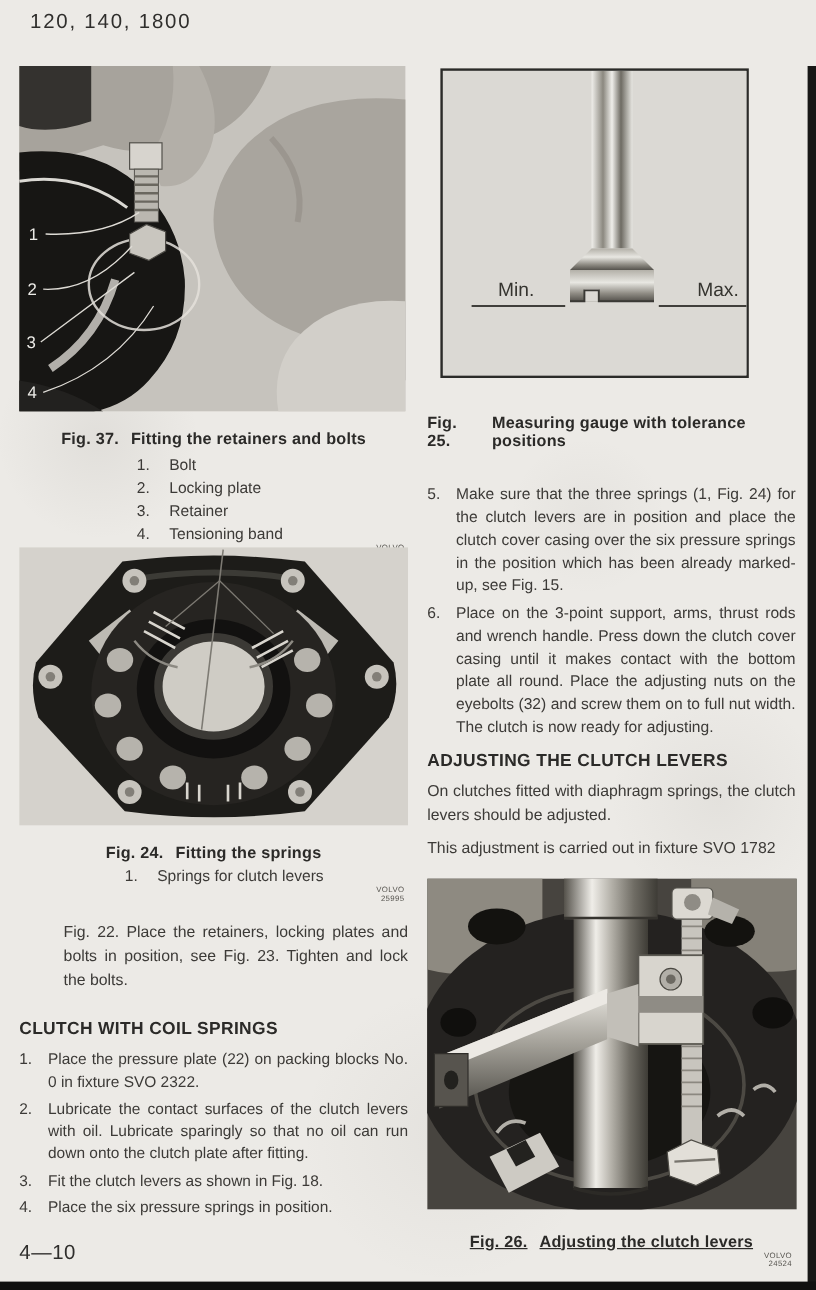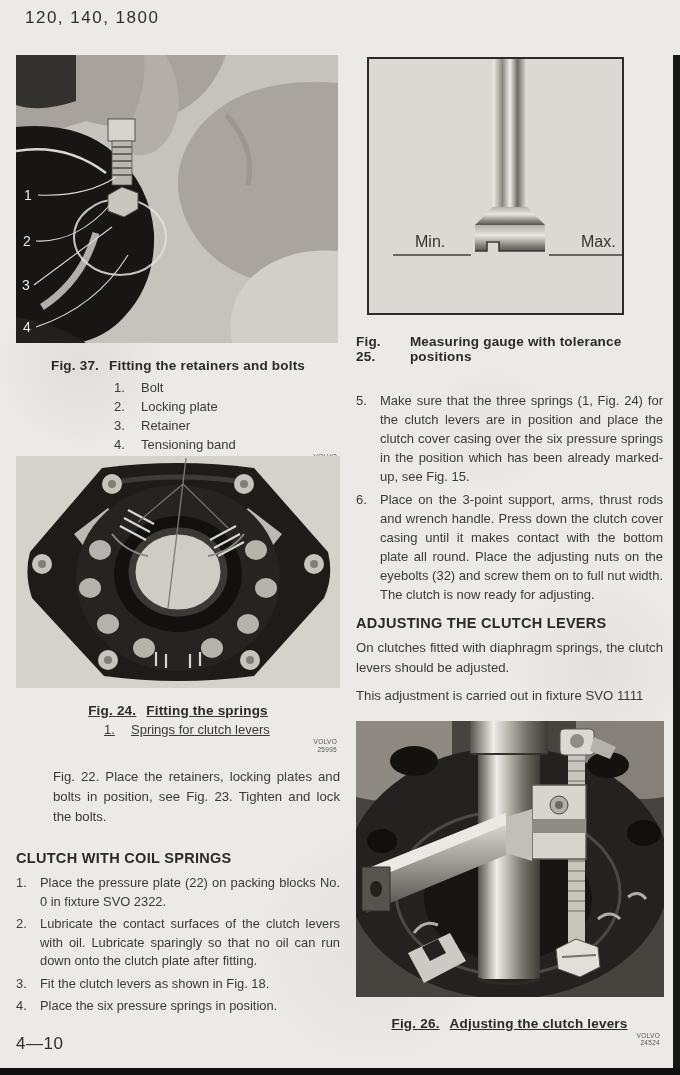--- a/index.html
+++ b/index.html
@@ -24,21 +24,21 @@
   .right-col{position:absolute;left:356px;top:57px;width:307px;}
 
   figure{margin:0;position:relative;}
   .photo svg{display:block;}
   .credit{position:absolute;right:3px;bottom:-16px;font-size:6.5px;line-height:1.15;
           text-align:right;color:#56544f;letter-spacing:.3px;}
   .fig-caption{display:flex;justify-content:center;gap:10px;font-weight:bold;
                font-size:13.5px;color:#2b2a28;letter-spacing:.2px;}
   .cap23{margin-top:15px;}
   .cap24{margin-top:15px;}
-  .cap25{margin-top:19px;justify-content:flex-end;}
+  .cap25{margin-top:30px;justify-content:flex-end;}
   .cap26{margin-top:19px;text-decoration:underline;}
 
   .fig-legend{margin-top:7px;}
   .fig-legend .row{display:flex;margin:0 0 4px 98px;font-size:13px;color:#3c3a37;}
   .fig-legend .ln{width:27px;flex:none;}
   .legend24{margin-top:4px;}
   .legend24 .row{margin-left:88px;}
 
   .para{text-align:justify;font-size:13.2px;line-height:20px;color:#3c3a37;}
   .p-fig22{margin-top:30px;margin-left:37px;}
@@ -122,21 +122,21 @@
           <span class="ln">3.</span>
           <span>Retainer</span>
         </div>
         <div class="row">
           <span class="ln">4.</span>
           <span>Tensioning band</span>
         </div>
       </div>
     </figure>
 
-    <figure style="margin-top:4px;text-decoration:underline;">
+    <figure style="margin-top:4px;">
       <div class="photo">
         <svg width="324" height="232" viewBox="0 0 324 232">
           <rect width="324" height="232" fill="#d5d2cc"></rect>
           <path d="M86,12 Q162,2 238,12 L312,96 Q318,120 308,142 L238,220 Q162,230 88,220 L16,142 Q8,118 14,96 Z" fill="#1d1c19"></path>
           <path d="M100,26 Q162,16 226,26" stroke="#4a4843" stroke-width="5" fill="none" opacity="0.7"></path>
 
           <circle cx="96" cy="28" r="10" fill="#c7c4bd"></circle>
             <circle cx="96" cy="28" r="4" fill="#827f78"></circle>
           <circle cx="228" cy="28" r="10" fill="#c7c4bd"></circle>
             <circle cx="228" cy="28" r="4" fill="#827f78"></circle>
@@ -267,21 +267,21 @@
         <span class="step-text">Make sure that the three springs (1, Fig. 24) for the clutch levers are in position and place the clutch cover casing over the six pressure springs in the position which has been already marked-up, see Fig. 15.</span>
       </div>
       <div class="step">
         <span class="step-num">6.</span>
         <span class="step-text">Place on the 3-point support, arms, thrust rods and wrench handle. Press down the clutch cover casing until it makes contact with the bottom plate all round. Place the adjusting nuts on the eyebolts (32) and screw them on to full nut width. The clutch is now ready for adjusting.</span>
       </div>
     </div>
 
     <div class="h2 h-adj">ADJUSTING THE CLUTCH LEVERS</div>
     <div class="para p-adj1">On clutches fitted with diaphragm springs, the clutch levers should be adjusted.</div>
-    <div class="para p-adj2">This adjustment is carried out in fixture SVO 1111</div>
+    <div class="para p-adj2">This adjustment is carried out in fixture SVO 1782</div>
 
     <figure class="fig26">
       <div class="photo">
         <svg width="308" height="276" viewBox="0 0 308 276">
           <defs>
             <linearGradient id="cylG" x1="0" y1="0" x2="1" y2="0">
               <stop offset="0" stop-color="#55524b"></stop>
               <stop offset="0.3" stop-color="#efede8"></stop>
               <stop offset="0.5" stop-color="#b6b3ab"></stop>
               <stop offset="0.75" stop-color="#6f6c64"></stop>

